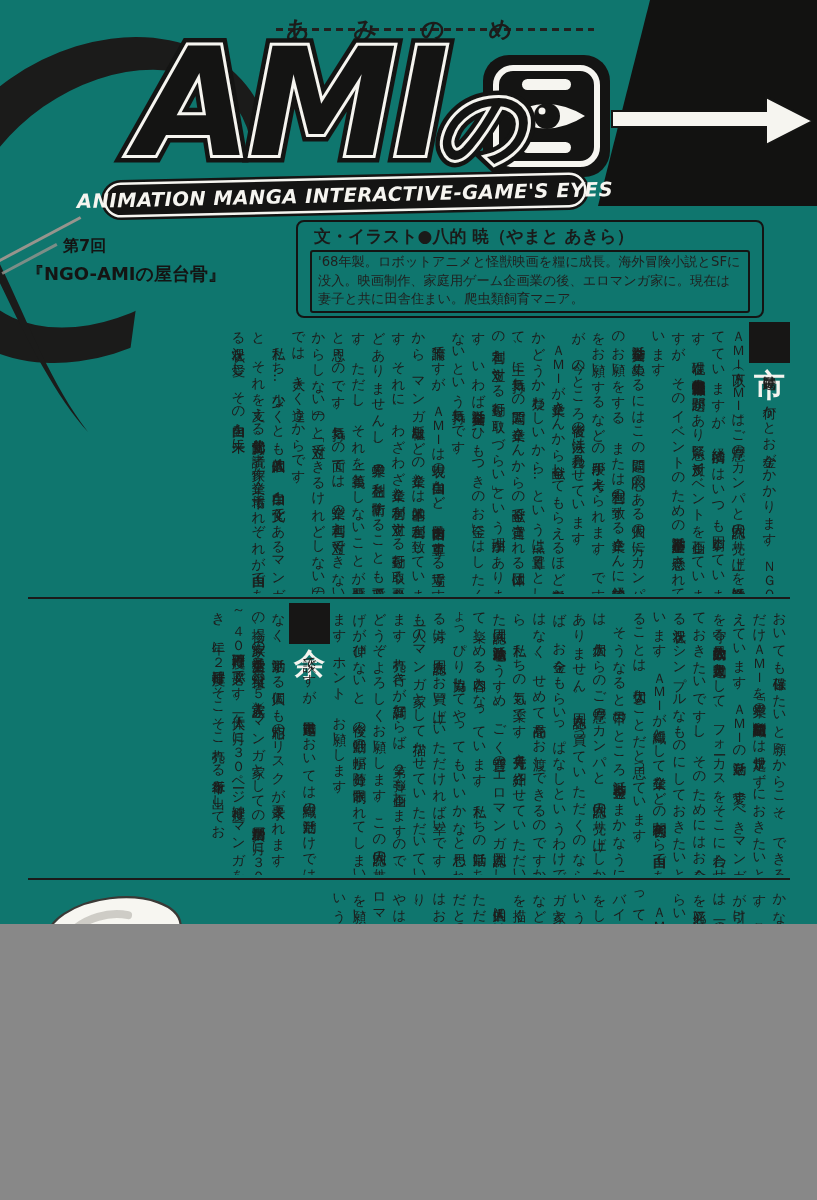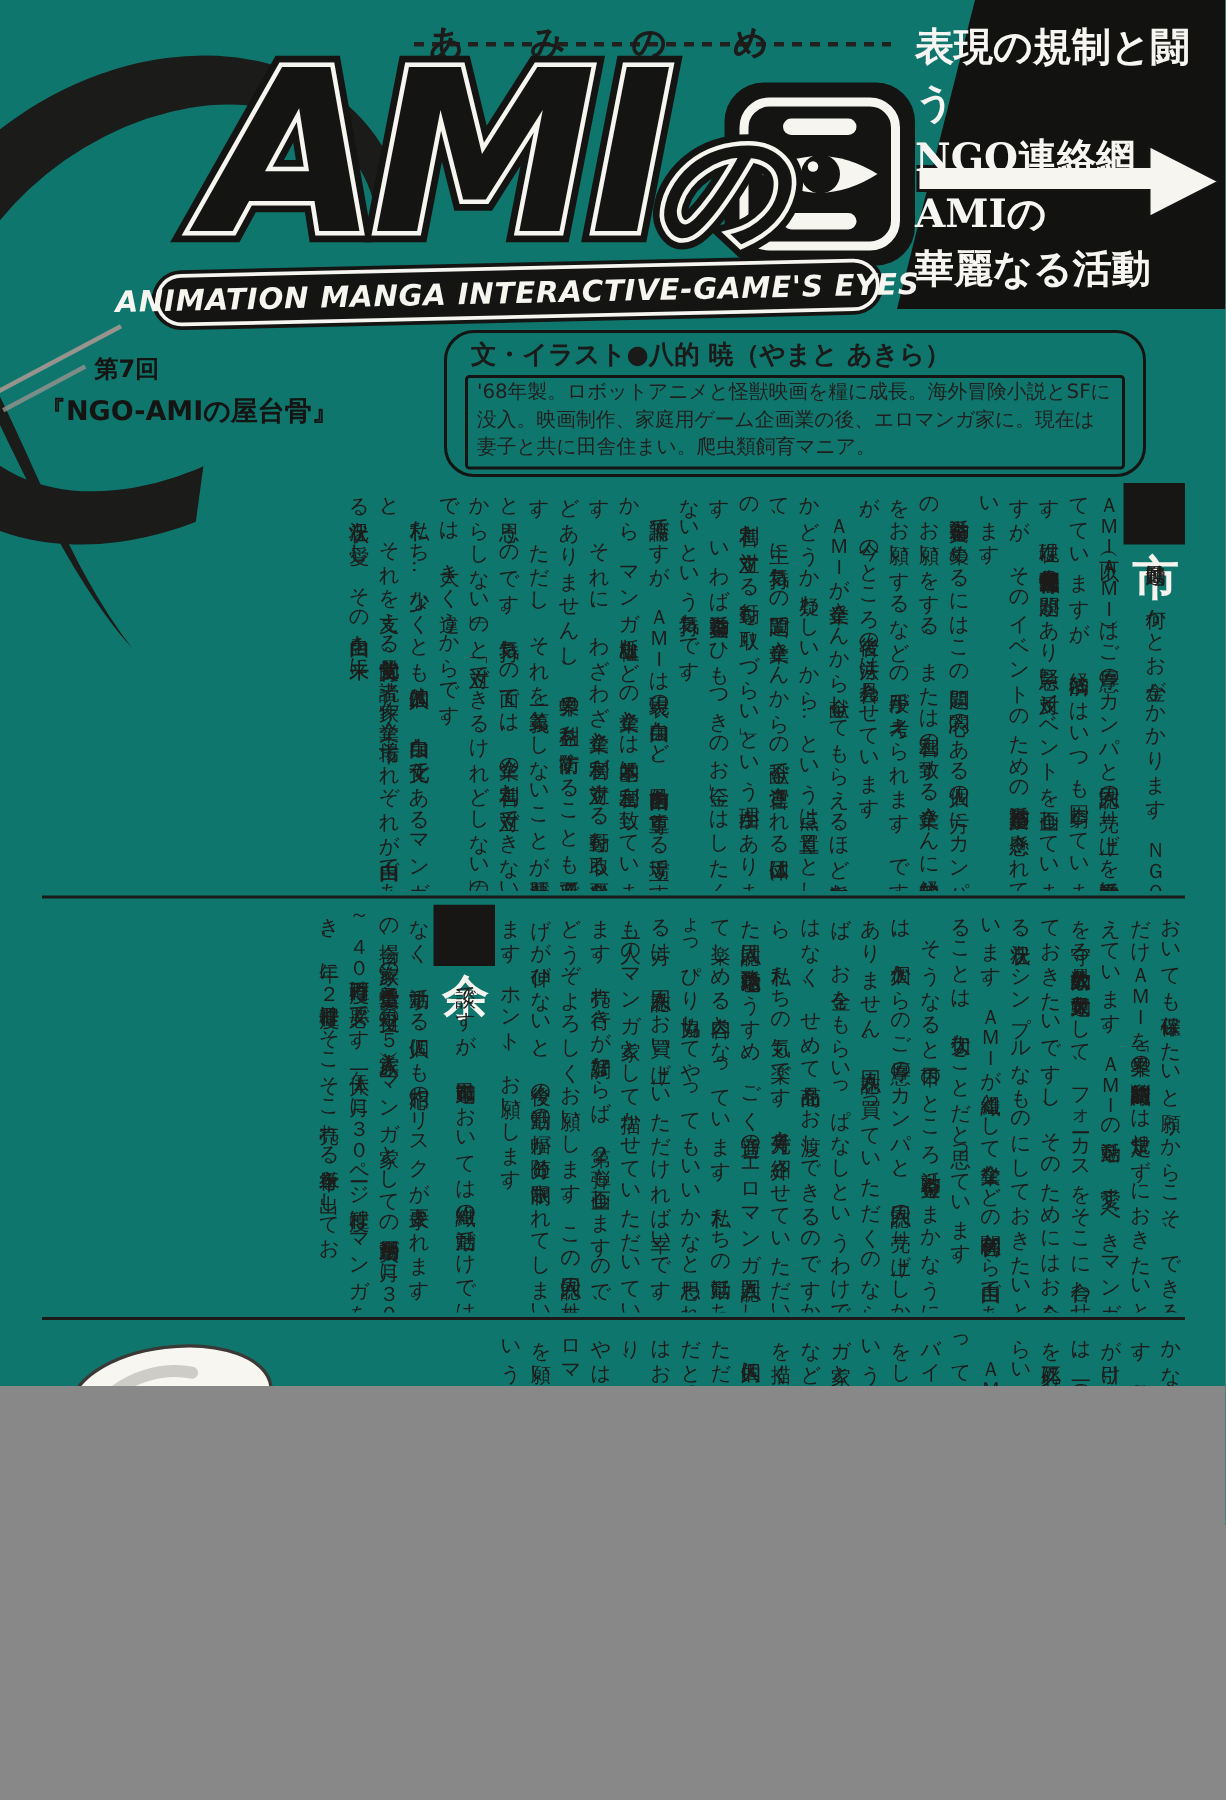--- a/index.html
+++ b/index.html
@@ -38,21 +38,21 @@
     font-size:26px;line-height:37px;color:#f6f5f1;}
   
   .pencil{position:absolute;height:2.5px;background:#97948d;transform-origin:left center;}
   .p1{left:-6px;top:262px;width:98px;transform:rotate(-28deg);}
   .p2{left:2px;top:272px;width:62px;transform:rotate(-28deg);opacity:.8;}
   
   .episode{position:absolute;left:63px;top:236px;font-size:16px;font-weight:bold;color:#141413;}
   .title{position:absolute;left:26px;top:262px;font-size:18px;font-weight:bold;
     letter-spacing:0;color:#141413;white-space:nowrap;}
   .author-box{position:absolute;left:296px;top:220px;width:468px;height:98px;
-    border:2.5px solid #141413;border-radius:20px;box-sizing:border-box;padding:2px 12px;}
+    border:2.5px solid #141413;border-radius:8px;box-sizing:border-box;padding:2px 12px;}
   .credit{font-size:17px;font-weight:bold;margin:1px 0 2px 4px;white-space:nowrap;}
   .bio-box{border:2px solid #141413;border-radius:3px;padding:1px 6px 2px;
     font-size:13.2px;line-height:1.42;color:#201f1e;}
   
   .article{position:absolute;left:28px;top:322px;width:762px;}
   .band{writing-mode:vertical-rl;text-orientation:mixed;width:762px;
     text-align:justify;color:#1d1c1b;overflow:hidden;}
   .band-a,.band-b{height:272px;font-size:13.6px;line-height:20px;}
   .band-c{height:258px;font-size:13.5px;line-height:20px;}
   .band p{margin:0;}
@@ -111,25 +111,20 @@
   <div class="logo-stack">
     <span class="logo-word lo"><span class="t-ami">AMI</span><span class="t-no">の</span></span>
     <span class="logo-word lm"><span class="t-ami">AMI</span><span class="t-no">の</span></span>
     <span class="logo-word lt"><span class="t-ami">AMI</span><span class="t-no">の</span></span>
   </div>
 
   <div class="banner-pill">
     <span>ANIMATION MANGA INTERACTIVE-GAME'S EYES</span>
   </div>
 
-  <div class="side-banner">
-    <div>表現の規制と闘う</div>
-    <div>NGO連絡網AMIの</div>
-    <div>華麗なる活動</div>
-  </div>
 
   <div class="episode">第7回</div>
   <div class="title">『NGO-AMIの屋台骨』</div>
   <div class="author-box">
     <div class="credit">文・イラスト●八的 暁（やまと あきら）</div>
     <div class="bio-box">'68年製。ロボットアニメと怪獣映画を糧に成長。海外冒険小説とSFに没入。映画制作、家庭用ゲーム企画業の後、エロマンガ家に。現在は妻子と共に田舎住まい。爬虫類飼育マニア。</div>
   </div>
 
   <div class="article">
     <div class="band band-a">

